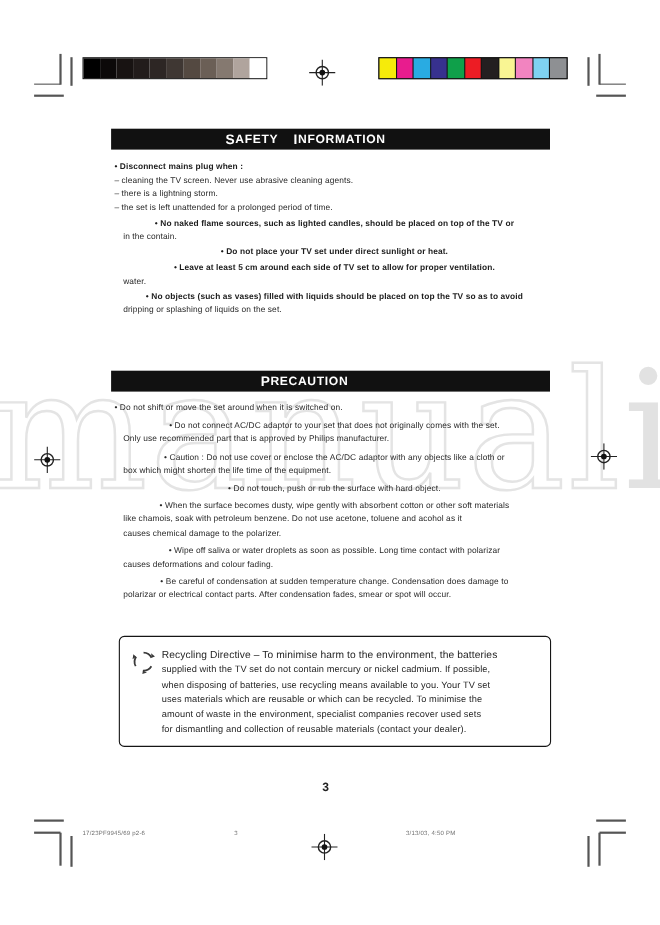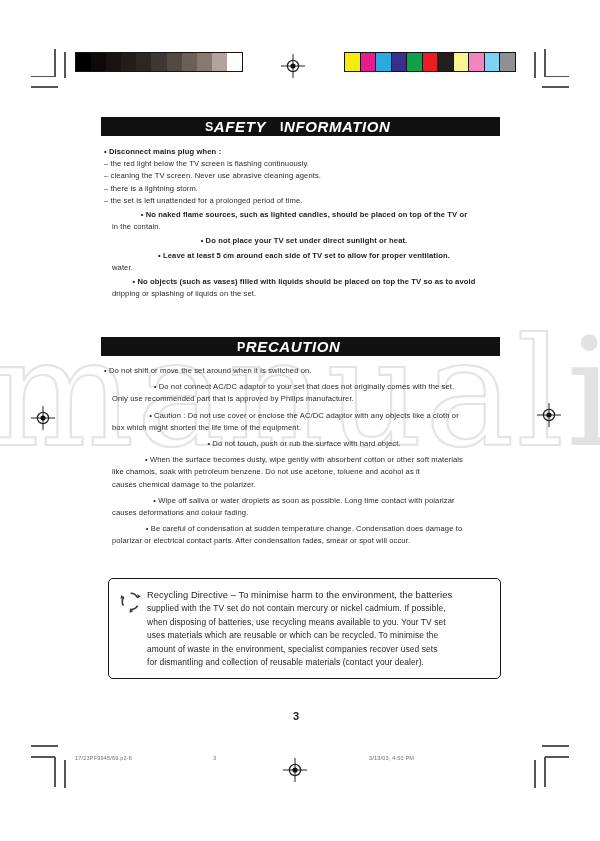--- a/index.html
+++ b/index.html
@@ -14,21 +14,21 @@
   
   .mark{position:absolute;background:#555;z-index:2;}
   .crosshair{position:absolute;z-index:2;}
   .calbar{position:absolute;top:52px;height:20px;display:flex;z-index:2;border:1.5px solid #151515;box-sizing:border-box;}
   .calbar .swatch{flex:1;}
   .calbar.colors{gap:1px;background:#151515;}
   
   .secbar{position:absolute;left:101px;width:399px;height:19px;background:#111;color:#fff;
           z-index:3;display:flex;align-items:center;box-sizing:border-box;}
   .secbar .big{font-size:12.5px;font-weight:bold;letter-spacing:.5px;}
-  .secbar .small{font-size:15px;font-weight:bold;letter-spacing:.6px;font-style:italic;}
+  .secbar .small{font-size:11px;font-weight:bold;letter-spacing:.6px;}
   .secbar .wordgap{display:inline-block;width:14px;}
   
   .textcol{position:absolute;left:104px;width:400px;z-index:3;}
   .li{font-size:7.6px;line-height:12.2px;letter-spacing:.1px;white-space:nowrap;}
   .li.b{font-weight:bold;color:#1c1c1c;}
   .li.cont{padding-left:8px;}
   .li.sp{margin-top:2px;text-align:center;}
   .prec .li.sp{margin-top:4px;}
   
   .recycle-box{position:absolute;left:108px;top:578px;width:393px;height:101px;z-index:3;
@@ -124,21 +124,20 @@
   <div class="secbar" style="top:117px;padding-left:104px;">
     <span class="big">S</span>
       <span class="small">AFETY</span>
       <span class="wordgap"></span>
       <span class="big">I</span>
       <span class="small">NFORMATION</span>
   </div>
 
   <div class="textcol" style="top:146px;">
     <div class="li b">• Disconnect mains plug when :</div>
-    <div class="li">– the red light below the TV screen is flashing continuously.</div>
     <div class="li">– cleaning the TV screen. Never use abrasive cleaning agents.</div>
     <div class="li">– there is a lightning storm.</div>
     <div class="li">– the set is left unattended for a prolonged period of time.</div>
     <div class="li b sp">• No naked flame sources, such as lighted candles, should be placed on top of the TV or</div>
     <div class="li cont">in the contain.</div>
     <div class="li b sp">• Do not place your TV set under direct sunlight or heat.</div>
     <div class="li b sp">• Leave at least 5 cm around each side of TV set to allow for proper ventilation.</div>
     <div class="li cont">water.</div>
     <div class="li b sp">• No objects (such as vases) filled with liquids should be placed on top the TV so as to avoid</div>
     <div class="li cont">dripping or splashing of liquids on the set.</div>

